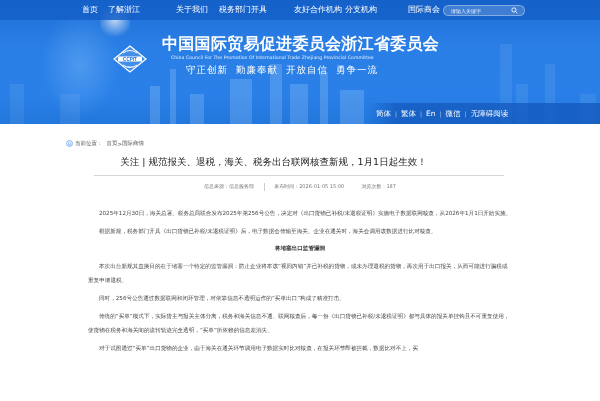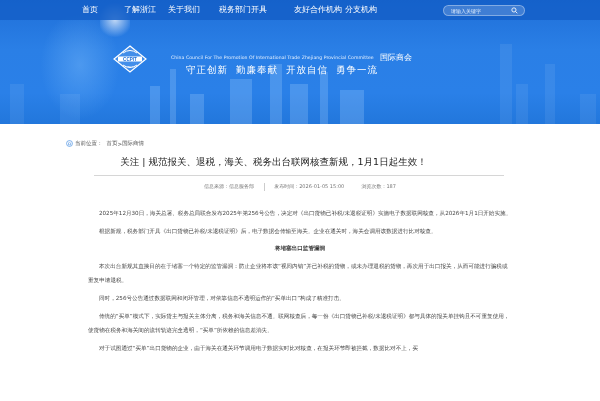--- a/index.html
+++ b/index.html
@@ -88,49 +88,61 @@
   <div class="city light" style="left:290px;width:18px;height:40px;"></div>
   <div class="city light" style="left:320px;width:8px;height:52px;"></div>
   <div class="city light" style="left:340px;width:24px;height:34px;"></div>
   <div class="city" style="left:500px;width:12px;height:80px;"></div>
   <div class="city" style="left:516px;width:12px;height:40px;"></div>
   <div class="city" style="left:545px;width:10px;height:60px;"></div>
   <div class="city" style="left:580px;width:16px;height:30px;"></div>
 
   <div class="topnav">
     <span class="item" style="left:82px;">首页</span>
-    <span class="item" style="left:124px;">了解浙江</span>
-    <span class="item" style="left:168px;">关于我们</span>
+    <span class="item" style="left:108px;">了解浙江</span>
+    <span class="item" style="left:176px;">关于我们</span>
     <span class="item" style="left:219px;">税务部门开具</span>
     <span class="item" style="left:294px;">友好合作机构</span>
     <span class="item" style="left:345px;">分支机构</span>
-    <span class="item" style="left:380px;margin-top:48px;">国际商会</span>
+    <span class="item" style="left:408px;">国际商会</span>
     <div class="search">
       <span class="ph">请输入关键字</span>
       <svg class="icon" viewBox="0 0 10 10">
         <circle cx="4.2" cy="4.2" r="3" fill="none" stroke="#ffffff" stroke-width="1.2"></circle>
         <line x1="6.5" y1="6.5" x2="9" y2="9" stroke="#ffffff" stroke-width="1.2"></line>
       </svg>
     </div>
   </div>
 
   <svg class="logo" viewBox="0 0 34 28">
     <path d="M17 1 L33 14 L17 27 L1 14 Z" fill="rgba(255,255,255,0.12)" stroke="#ffffff" stroke-width="1.2"></path>
     <path d="M10 8 Q17 3 24 8" fill="none" stroke="#ffffff" stroke-width="1"></path>
     <path d="M10 20 Q17 25 24 20" fill="none" stroke="#ffffff" stroke-width="1"></path>
     <rect x="5" y="11.5" width="24" height="5" fill="#ffffff"></rect>
     <text x="17" y="15.6" font-size="4.6" text-anchor="middle" fill="#1f6fd8" font-weight="bold" font-family="Liberation Sans, sans-serif">CCPIT</text>
     <text x="17" y="21.5" font-size="2" text-anchor="middle" fill="#ffffff" font-family="Liberation Sans, sans-serif">ZHEJIANG</text>
   </svg>
 
+  <div class="title-cn">中国国际贸易促进委员会浙江省委员会</div>
   <div class="title-en">China Council For The Promotion Of International Trade Zhejiang Provincial Committee</div>
   <div class="slogan">
     <span>守正创新</span><span>勤廉奉献</span><span>开放自信</span><span>勇争一流</span>
   </div>
 
+  <div class="langbar">
+    <span class="l">简体</span>
+    <span class="sep">|</span>
+    <span class="l">繁体</span>
+    <span class="sep">|</span>
+    <span class="l">En</span>
+    <span class="sep">|</span>
+    <span class="l">微信</span>
+    <span class="sep">|</span>
+    <span class="l">无障碍阅读</span>
+  </div>
 </div>
 
 <div class="breadcrumb">
   <svg class="home-icon" viewBox="0 0 10 10">
     <circle cx="5" cy="5" r="4.2" fill="none" stroke="#4a90e2" stroke-width="1"></circle>
     <path d="M2.8 5.2 L5 3 L7.2 5.2 M3.6 4.6 V7 H6.4 V4.6" fill="none" stroke="#4a90e2" stroke-width="0.8"></path>
   </svg>
   <span>当前位置：</span>
   <span class="sp"></span>
   <span>首页</span>

